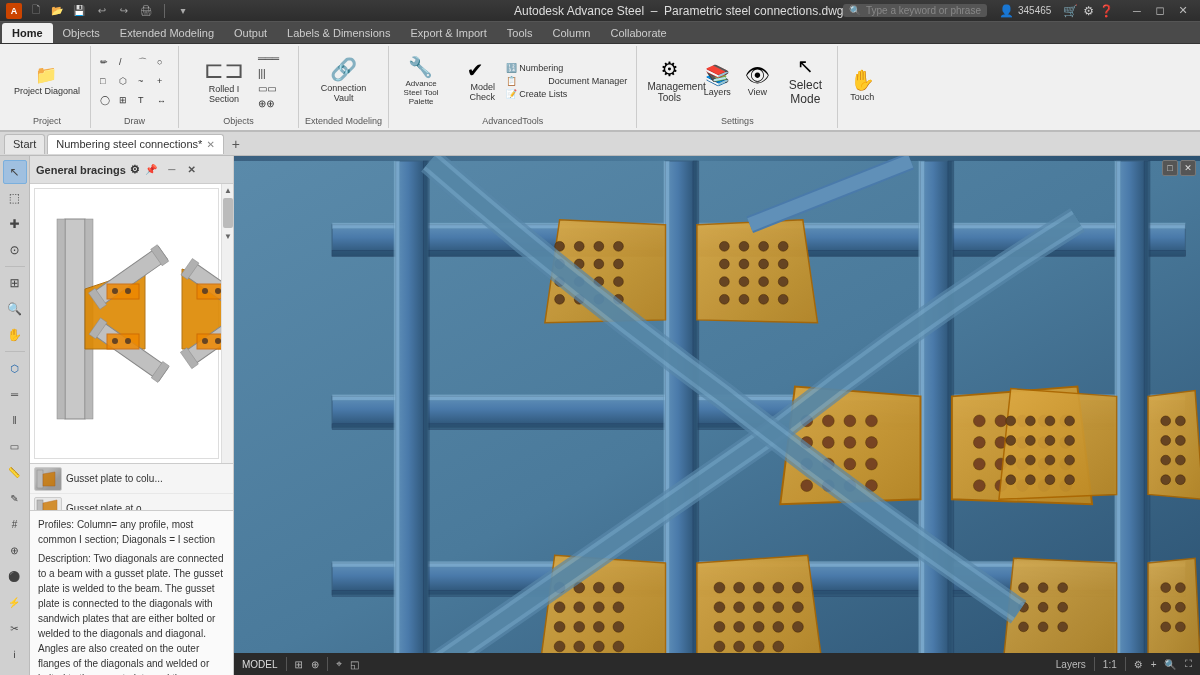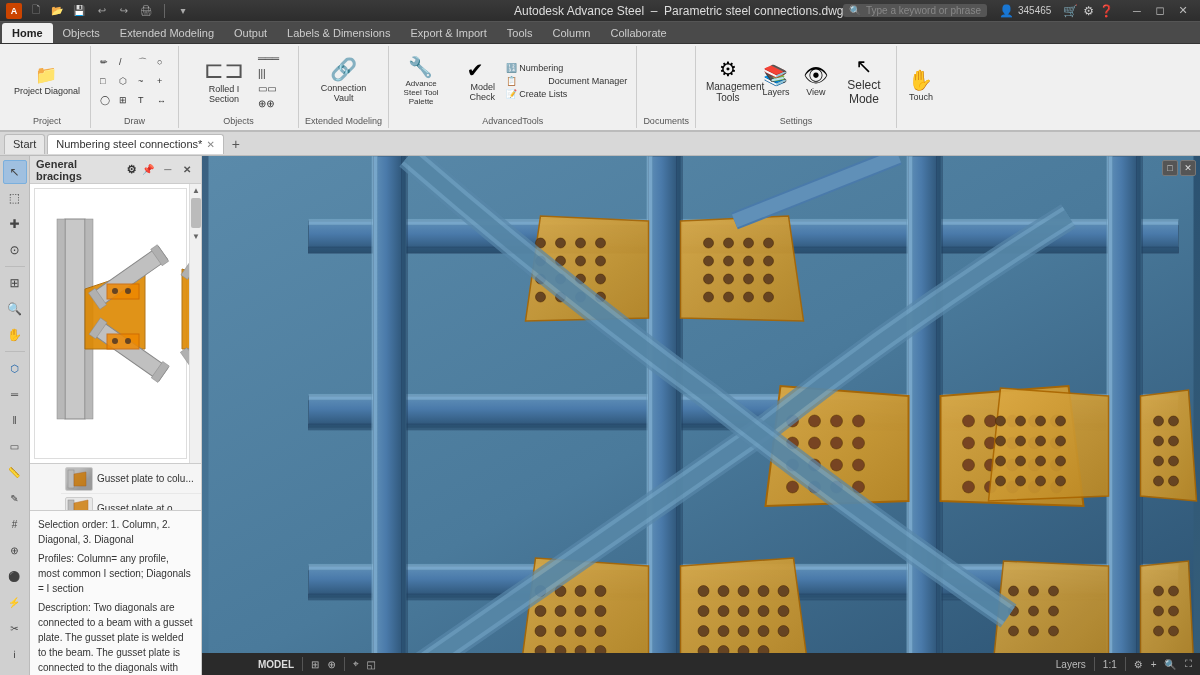--- a/index.html
+++ b/index.html
@@ -134,21 +134,21 @@
     }
     .doc-tab.active { background: #fff; }
     .doc-tab-close { font-size: 10px; color: #888; cursor: pointer; }
     .doc-tab-add { width: 20px; height: 20px; display: flex; align-items: center; justify-content: center; color: #555; font-size: 14px; cursor: pointer; }
 
     
     #main { display: flex; height: calc(675px - 22px - 22px - 88px - 24px); position: relative; }
 
     
     #bracings-panel {
-      width: 172px;
+      width: 204px;
       background: #f5f5f5;
       border-right: 1px solid #ccc;
       display: flex;
       flex-direction: column;
       overflow: hidden;
     }
     #bracings-header {
       height: 28px;
       background: #e0e0e0;
       border-bottom: 1px solid #ccc;
@@ -177,21 +177,20 @@
     }
     .preview-scroll { position: absolute; right: 0; top: 0; width: 12px; height: 100%; background: #f0f0f0; border-left: 1px solid #ddd; }
     .scroll-arrow { width: 12px; height: 12px; display: flex; align-items: center; justify-content: center; font-size: 8px; color: #666; cursor: pointer; }
     .scroll-thumb { width: 10px; height: 30px; background: #bbb; border-radius: 2px; margin: 2px auto; cursor: pointer; }
 
     
     #bracings-list {
       flex: 1;
       overflow-y: auto;
       overflow-x: hidden;
-      margin-left: 31px;
     }
     .bracing-item {
       height: 30px;
       display: flex;
       align-items: center;
       padding: 0 4px;
       cursor: pointer;
       border-bottom: 1px solid #e8e8e8;
       gap: 4px;
     }
@@ -404,25 +403,20 @@
         </div>
         <div class="ribbon-small-btn" style="font-size:9px;">
           <span>📝</span>
           <span style="font-size:9px;text-align:right;">Create Lists</span>
         </div>
       </div>
     </div>
     <div class="ribbon-group-label">AdvancedTools</div>
   </div>
 
-  <div class="ribbon-group" style="min-width:50px;">
-    <div class="ribbon-group-content">
-    </div>
-    <div class="ribbon-group-label">Documents</div>
-  </div>
 
   <div class="ribbon-group" style="min-width:160px;">
     <div class="ribbon-group-content" style="flex-direction:row;align-items:center;gap:4px;">
       <div class="ribbon-btn" style="min-width:44px;">
         <span class="ribbon-btn-icon" style="font-size:20px;">⚙</span>
         <span class="ribbon-btn-label" style="font-size:10px;white-space:normal;text-align:center;max-width:44px;">Management Tools</span>
       </div>
       <div class="ribbon-btn" style="min-width:36px;">
         <span class="ribbon-btn-icon" style="font-size:20px;">📚</span>
         <span class="ribbon-btn-label">Layers</span>
@@ -579,21 +573,20 @@
               <rect x="2" y="2" width="6" height="18" fill="#bbb" stroke="#888" stroke-width="0.5"></rect>
               <polygon points="8,5 22,2 22,20 8,18" fill="#cc7700" stroke="#aa5500" stroke-width="0.5" opacity="0.8"></polygon>
             </svg>
         </div>
         <span class="bracing-item-label">Gusset plate at o...</span>
       </div>
 
     </div>
 
     <div id="description-pane" style="height:165px;">
-      <div style="margin-bottom:4px;">Selection order: 1. Column, 2. Diagonal, 3. Diagonal</div>
       <div style="margin-bottom:4px;">Profiles: Column= any profile, most common I section; Diagonals = I section</div>
       <div style="margin-bottom:4px;">Description: Two diagonals are connected to a beam with a gusset plate. The gusset plate is welded to the beam.  The gusset plate is connected to the diagonals with sandwich plates that are either bolted or welded to the diagonals and diagonal. Angles are also created on the outer flanges of the diagonals and welded or bolted to the gusset plate and the diagonals.</div>
 
     </div>
   </div>
 
   <div id="viewport">
 
     <div id="viewport-toolbar">
       <div class="vp-btn">□</div>
@@ -836,21 +829,21 @@
       <path d="M 200 519 Q 400 380 560 270 Q 700 160 860 60" stroke="#5888aa" stroke-width="28" fill="none" opacity="0.7"></path>
       <path d="M 200 519 Q 400 380 560 270 Q 700 160 860 60" stroke="#7aaccc" stroke-width="22" fill="none" opacity="0.5"></path>
       <path d="M 200 519 Q 400 380 560 270 Q 700 160 860 60" stroke="#4a7a9a" stroke-width="14" fill="none" opacity="0.6"></path>
 
       <path d="M 200 0 Q 350 130 500 240 Q 640 350 800 460" stroke="#5888aa" stroke-width="28" fill="none" opacity="0.7"></path>
       <path d="M 200 0 Q 350 130 500 240 Q 640 350 800 460" stroke="#7aaccc" stroke-width="22" fill="none" opacity="0.5"></path>
       <path d="M 200 0 Q 350 130 500 240 Q 640 350 800 460" stroke="#4a7a9a" stroke-width="14" fill="none" opacity="0.6"></path>
     </svg>
 
     <div style="position:absolute;bottom:0;left:0;right:0;height:22px;background:#2a2a2a;display:flex;align-items:center;padding:0 8px;gap:8px;color:#bbb;font-size:10px;z-index:20;">
-      <span style="font-weight:bold;color:#ddd;margin-left:48px;">MODEL</span>
+      <span style="font-weight:normal;color:#ddd;">MODEL</span>
       <div style="width:1px;height:14px;background:#555;"></div>
       <span>⊞</span>
       <span>⊕</span>
       <div style="width:1px;height:14px;background:#555;"></div>
       <span>⌖</span>
       <span>◱</span>
       <div style="flex:1;"></div>
       <span style="cursor:pointer;">Layers</span>
       <div style="width:1px;height:14px;background:#555;"></div>
       <span>1:1</span>

